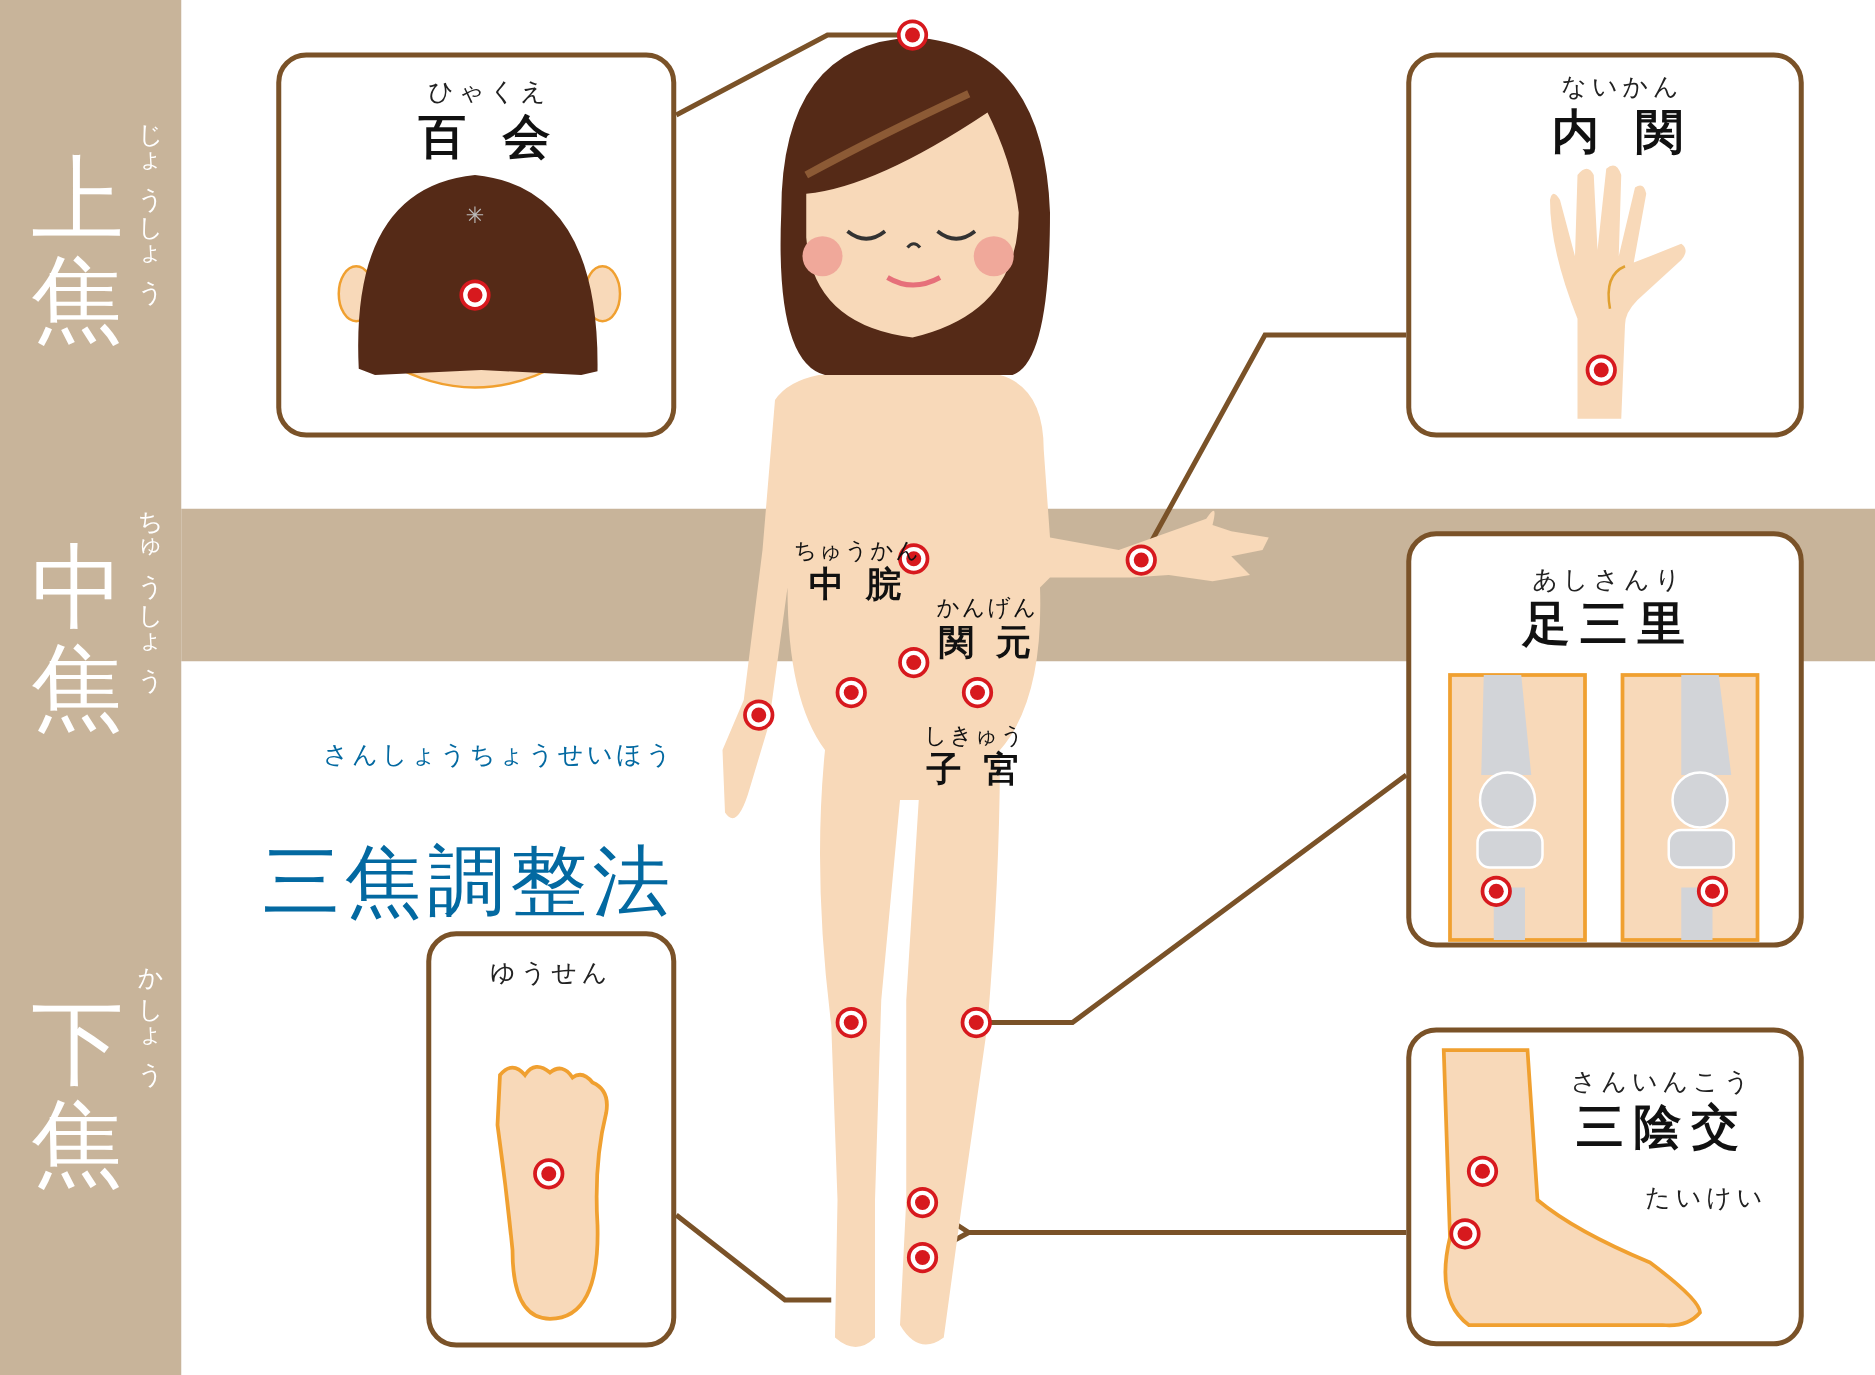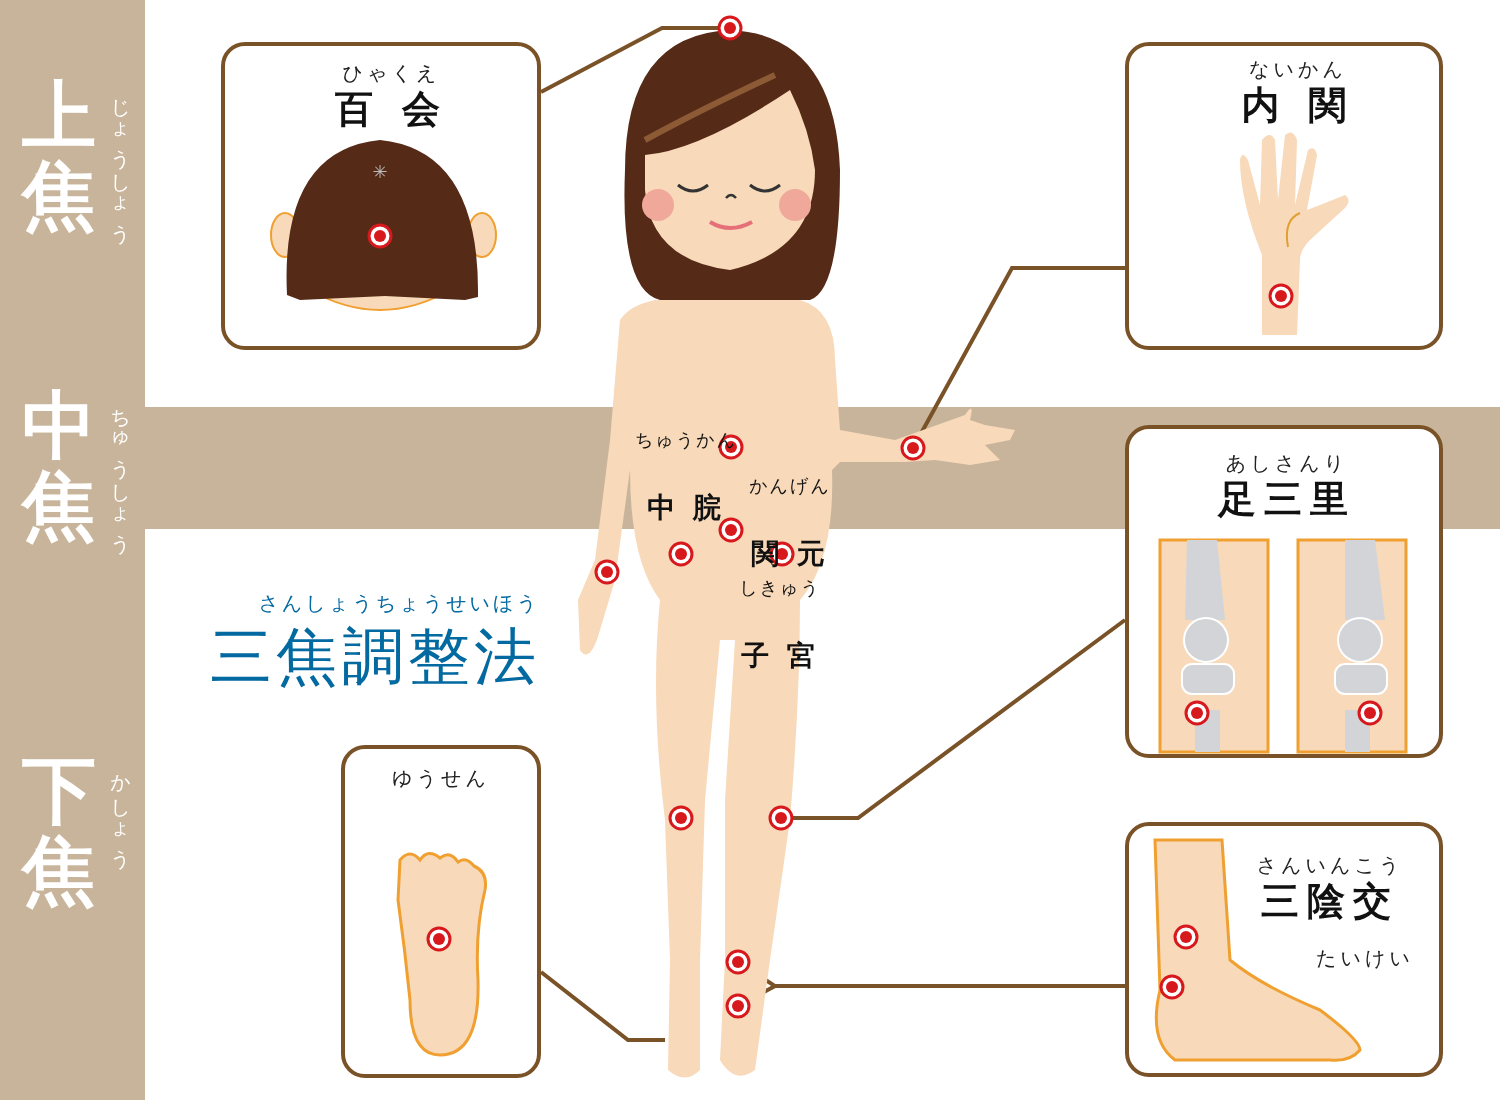--- a/index.html
+++ b/index.html
@@ -1,31 +1,31 @@
 <!DOCTYPE html>
 <html><head>
 <meta charset="utf-8">
 <style>
   html,body{margin:0;padding:0;}
   body{width:1500px;height:1100px;position:relative;background:#fff;overflow:hidden;font-family:"DejaVu Sans",sans-serif;}
   .sidebar{position:absolute;left:0;top:0;width:145px;height:1100px;background:#c8b49a;}
   .band{position:absolute;left:145px;top:407px;width:1355px;height:122px;background:#c8b49a;}
   .zone{position:absolute;left:22px;color:#fff;}
-  .zone .k{font-size:74px;line-height:80px;display:block;width:80px;text-align:left;font-weight:bold;}
+  .zone .k{font-size:74px;line-height:80px;display:block;width:80px;text-align:center;font-weight:normal;margin-top:45px;}
   .zone .r{position:absolute;left:86px;top:10px;font-size:20px;writing-mode:vertical-rl;letter-spacing:2px;}
   .box{position:absolute;background:#fff;border:4px solid #7a5228;border-radius:24px;box-sizing:border-box;}
   .lbl{position:absolute;text-align:center;color:#111;}
   .lbl .ru{font-size:20px;letter-spacing:4px;display:block;color:#222;}
   .lbl .kj{font-size:38px;font-weight:bold;display:block;letter-spacing:8px;line-height:44px;}
   .blbl{position:absolute;text-align:center;color:#111;}
   .blbl .ru{font-size:18px;letter-spacing:2px;display:block;}
-  .blbl .kj{font-size:28px;font-weight:bold;display:block;letter-spacing:4px;line-height:32px;margin-top:40px;}
+  .blbl .kj{font-size:28px;font-weight:bold;display:block;letter-spacing:4px;line-height:32px;}
   .title{position:absolute;left:210px;top:590px;text-align:right;color:#0369a1;}
   .title .ru{font-size:20px;letter-spacing:3px;display:block;}
-  .title .kj{font-size:62px;letter-spacing:4px;display:block;line-height:80px;}
+  .title .kj{font-size:62px;letter-spacing:4px;display:block;line-height:80px;margin-top:48px;}
   svg{position:absolute;left:0;top:0;}
 </style>
 </head>
 <body>
 
 <div class="sidebar"></div>
 <div class="band"></div>
 
 <div class="zone" style="top:75px">
   <span class="k">上焦</span>

